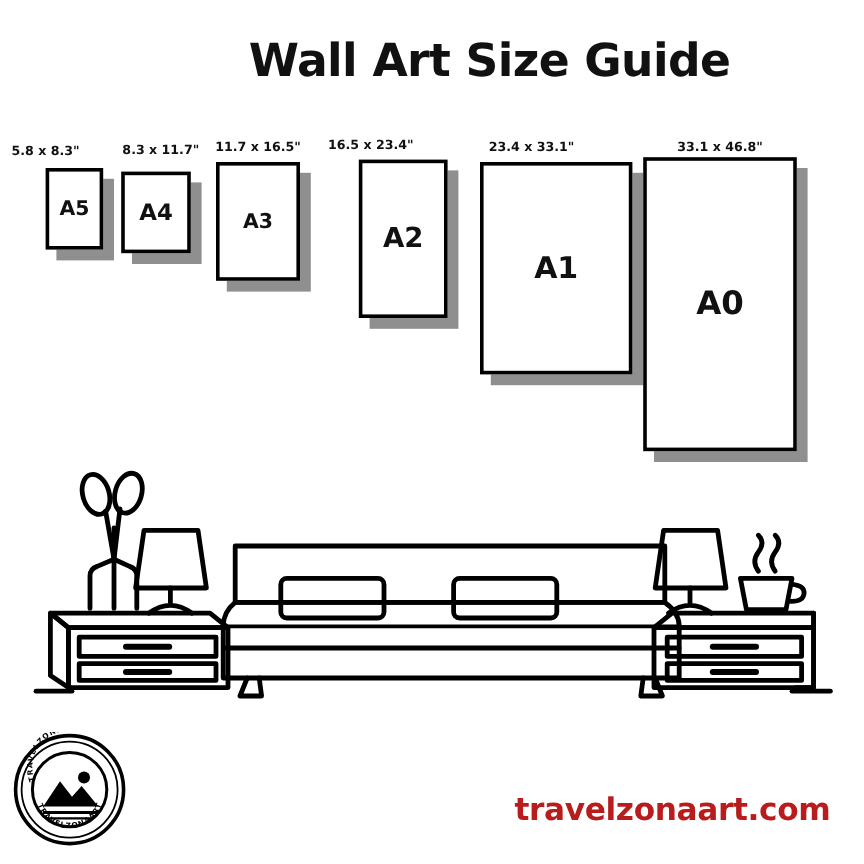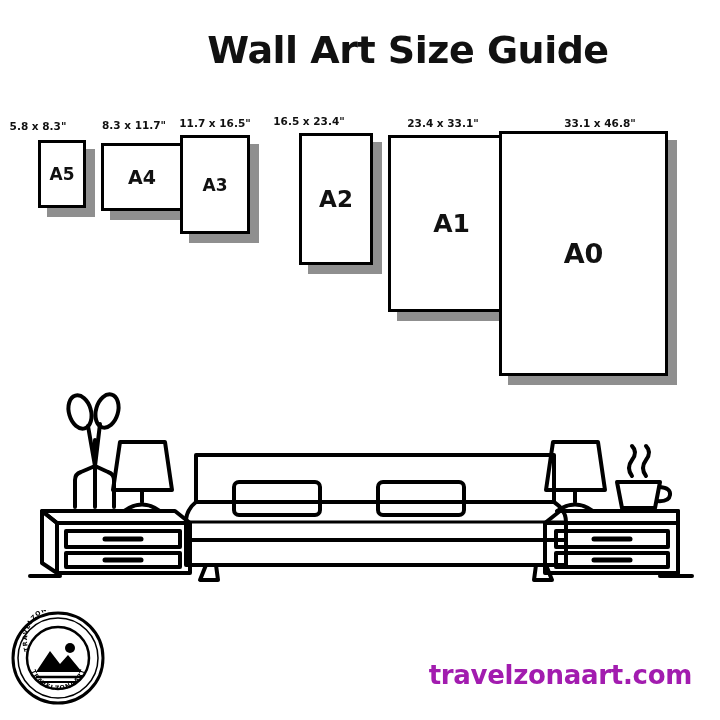--- a/index.html
+++ b/index.html
@@ -95,21 +95,21 @@
     height: 240px;
   }
 
   
   #footer-url {
     position: absolute;
     right: 28px;
     bottom: 30px;
     font-size: 26px;
     font-weight: bold;
-    color: #a21caf;
+    color: #b91c1c;
     letter-spacing: -0.3px;
   }
   #logo {
     position: absolute;
     left: 10px;
     bottom: 14px;
     width: 96px;
     height: 96px;
   }
 </style>
@@ -123,49 +123,49 @@
   <div id="frames">
 
     <div class="frame-dims" style="left:-62px; top:120px;">5.8 x 8.3"</div>
     <div class="frame-group" style="left:38px; top:140px; width:48px; height:68px;">
       <div class="frame-shadow"></div>
       <div class="frame-box"></div>
       <div class="frame-label" style="font-size:17px;">A5</div>
     </div>
 
     <div class="frame-dims" style="left:34px; top:119px;">8.3 x 11.7"</div>
-    <div class="frame-group" style="left:101px; top:143px; width:82px; height:68px;border-radius:12px;">
+    <div class="frame-group" style="left:101px; top:143px; width:58px; height:68px;border-radius:12px;">
       <div class="frame-shadow"></div>
       <div class="frame-box"></div>
       <div class="frame-label" style="font-size:19px;">A4</div>
     </div>
 
     <div class="frame-dims" style="left:115px; top:117px;">11.7 x 16.5"</div>
     <div class="frame-group" style="left:180px; top:135px; width:70px; height:99px;">
       <div class="frame-shadow"></div>
       <div class="frame-box"></div>
       <div class="frame-label" style="font-size:17px;">A3</div>
     </div>
 
     <div class="frame-dims" style="left:209px; top:115px;">16.5 x 23.4"</div>
     <div class="frame-group" style="left:263px; top:133px; width:74px; height:132px;margin-left:36px;">
       <div class="frame-shadow"></div>
       <div class="frame-box"></div>
       <div class="frame-label" style="font-size:23px;">A2</div>
     </div>
 
     <div class="frame-dims" style="left:343px; top:117px;">23.4 x 33.1"</div>
-    <div class="frame-group" style="left:388px; top:135px; width:127px; height:177px;">
+    <div class="frame-group" style="left:400px; top:135px; width:127px; height:177px;">
       <div class="frame-shadow"></div>
       <div class="frame-box"></div>
       <div class="frame-label" style="font-size:25px;">A1</div>
     </div>
 
     <div class="frame-dims" style="left:500px; top:117px;">33.1 x 46.8"</div>
-    <div class="frame-group" style="left:499px; top:131px; width:169px; height:245px;">
+    <div class="frame-group" style="left:536px; top:131px; width:128px; height:245px;">
       <div class="frame-shadow"></div>
       <div class="frame-box"></div>
       <div class="frame-label" style="font-size:27px;">A0</div>
     </div>
 
   </div>
 
   <div id="scene">
     <svg width="720" height="240" viewBox="0 0 720 240" xmlns="http://www.w3.org/2000/svg">
       <g fill="none" stroke="#000000" stroke-width="4" stroke-linecap="round" stroke-linejoin="round">

